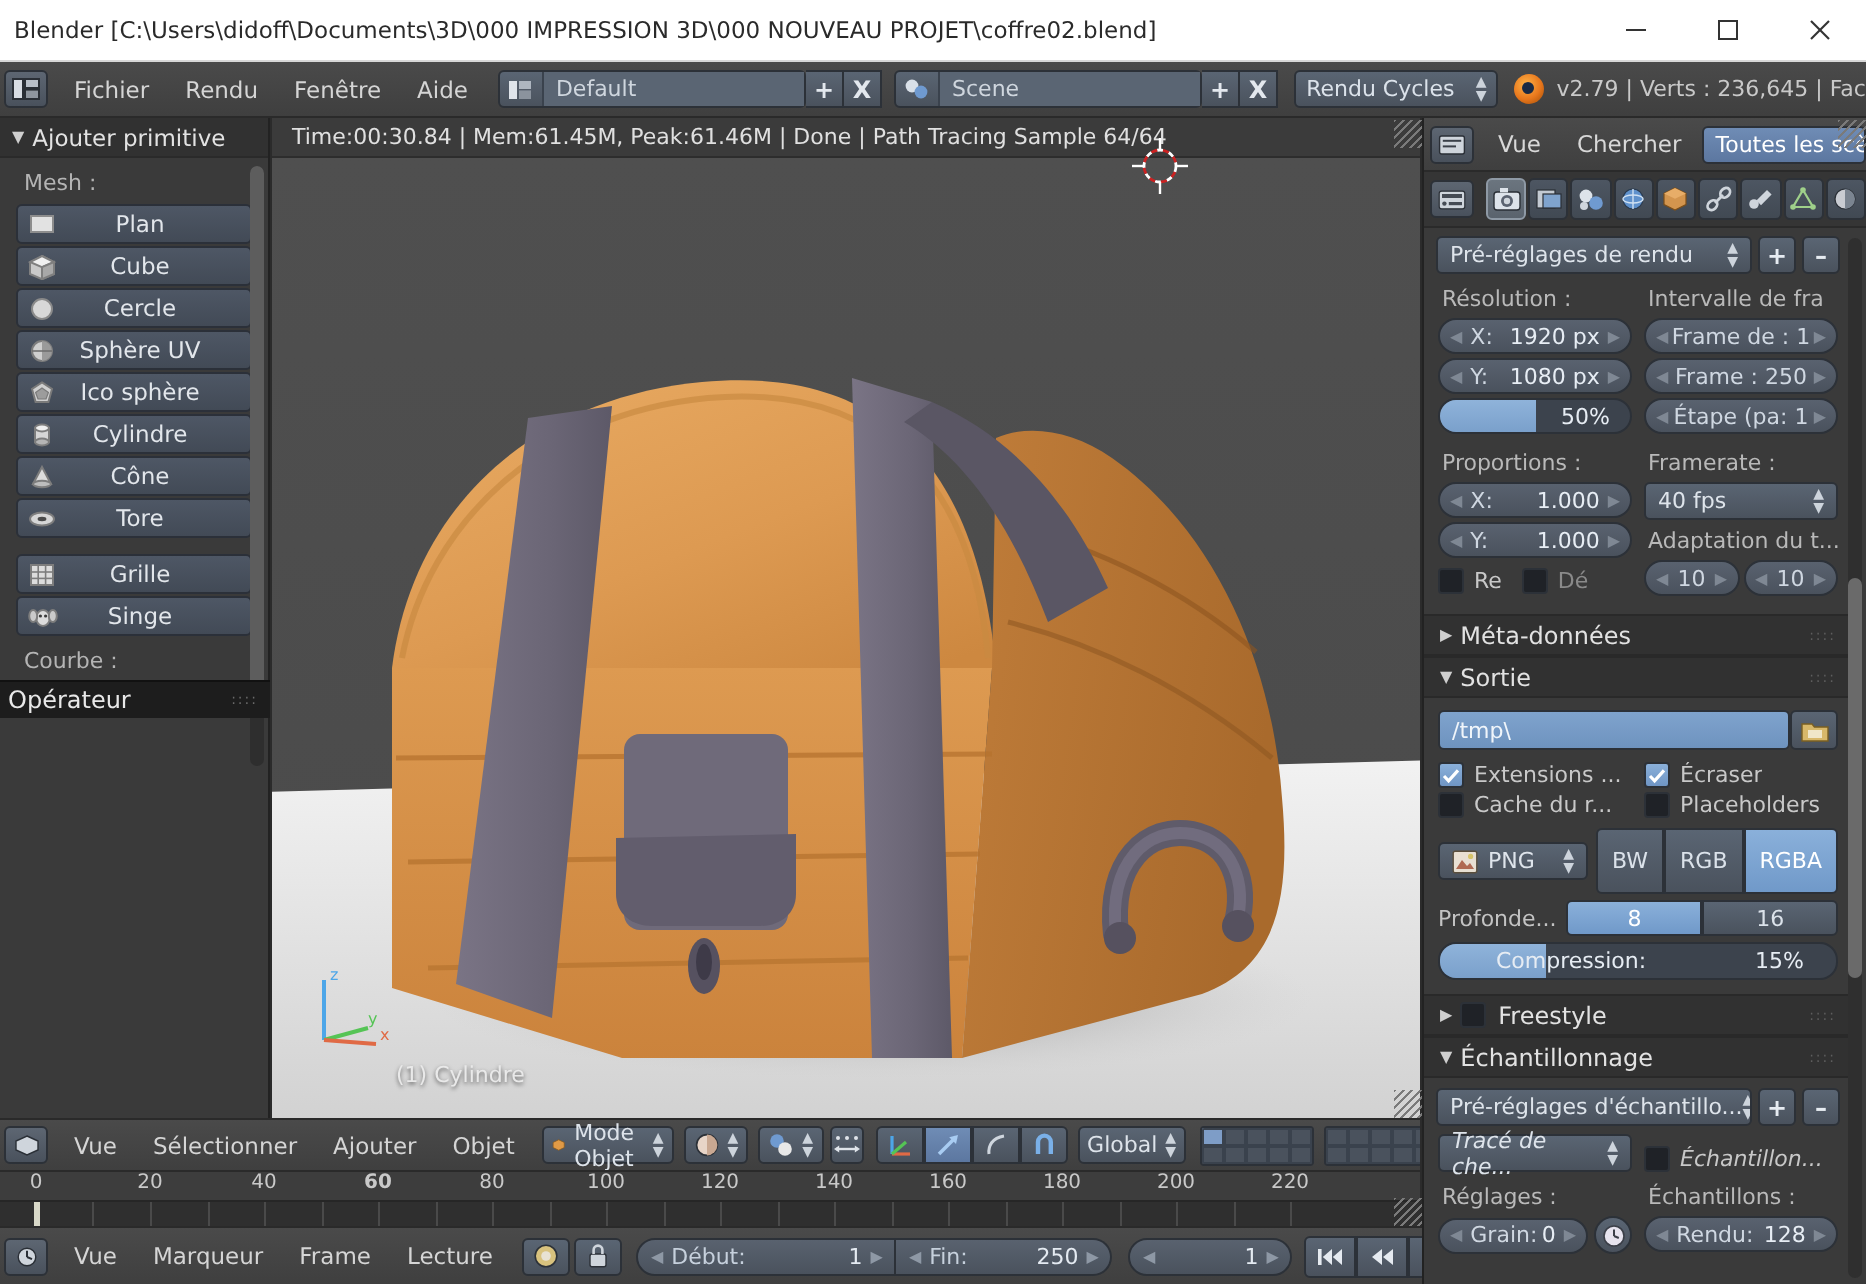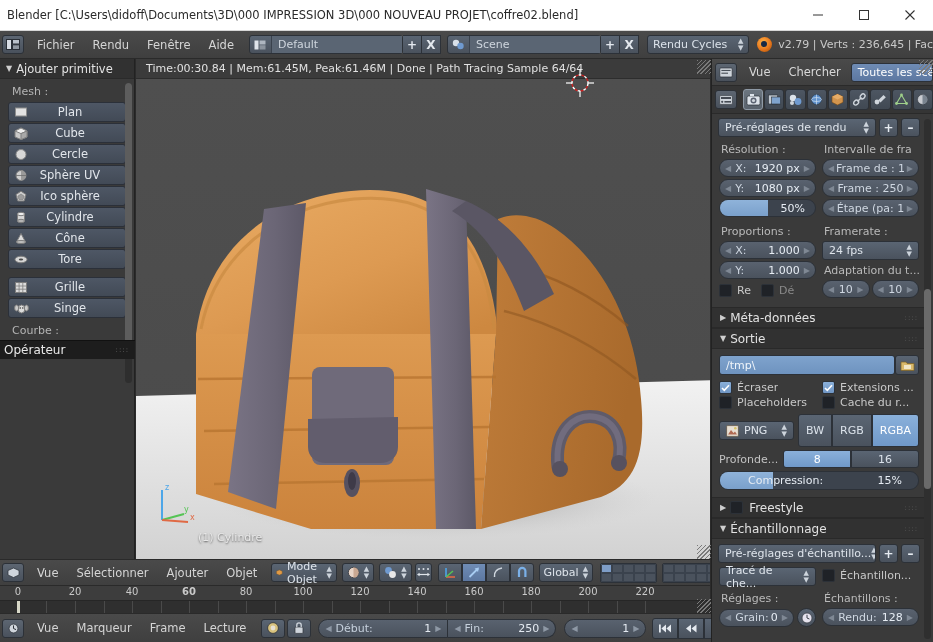--- a/index.html
+++ b/index.html
@@ -1025,21 +1025,21 @@
             </div>
             <div class="chk-row">
               <div class="chkbox"></div>
               <span class="lb" style="color:#8a8a8a;">Dé</span>
             </div>
           </div>
         </div>
         <div class="col">
           <div class="sub-label">Framerate  :</div>
           <div class="dd-field">
-            <span>24 fps</span>
+            <span>40 fps</span>
             <span class="updown">▲<br>▼</span>
           </div>
           <div class="sub-label" style="padding-top:2px;">Adaptation du t...</div>
           <div style="display:flex; gap:2px;">
             <div class="val-field center" style="flex:1;">
               <span class="ar">◀</span>
               <span class="k" style="margin:0 auto;">10</span>
               <span class="ar">▶</span>
             </div>
             <div class="val-field center" style="flex:1;">
@@ -1074,39 +1074,39 @@
       </div>
 
       <div class="cols" style="padding-top:4px;">
         <div class="col">
           <div class="chk-row">
             <div class="chkbox on">
               <svg width="9" height="8" viewBox="0 0 9 8">
                   <polyline points="1,4 3.3,6.4 8,1.2" fill="none" stroke="#fff" stroke-width="1.6"></polyline>
                 </svg>
             </div>
-            <span class="lb">Écraser</span>
+            <span class="lb">Extensions ...</span>
           </div>
           <div class="chk-row">
             <div class="chkbox"></div>
-            <span class="lb">Placeholders</span>
+            <span class="lb">Cache du r...</span>
           </div>
         </div>
         <div class="col">
           <div class="chk-row">
             <div class="chkbox on">
               <svg width="9" height="8" viewBox="0 0 9 8">
                   <polyline points="1,4 3.3,6.4 8,1.2" fill="none" stroke="#fff" stroke-width="1.6"></polyline>
                 </svg>
             </div>
-            <span class="lb">Extensions ...</span>
+            <span class="lb">Écraser</span>
           </div>
           <div class="chk-row">
             <div class="chkbox"></div>
-            <span class="lb">Cache du r...</span>
+            <span class="lb">Placeholders</span>
           </div>
         </div>
       </div>
 
       <div style="display:flex; padding:5px 7px 0 7px; align-items:center;">
         <div class="dd-field" style="flex:1; margin:0;">
           <span style="display:flex; align-items:center; gap:5px;">
             <svg width="13" height="12" viewBox="0 0 13 12">
               <rect x="0.6" y="0.6" width="11.8" height="10.8" rx="1" fill="#e8dfd2" stroke="#5a4e3c" stroke-width="0.7"></rect>
               <polygon points="2,9.5 5,5 7.5,8 9,6.5 11,9.5" fill="#b06a52"></polygon>
@@ -1154,21 +1154,21 @@
 
       <div class="preset-row" style="margin-top:5px;">
         <div class="preset-dd">
           <span>Pré-réglages d'échantillo...</span>
           <span class="updown" style="margin-left:auto;">▲<br>▼</span>
         </div>
         <div class="sq-btn">+</div>
         <div class="sq-btn">–</div>
       </div>
 
-      <div class="cols" style="padding-top:4px; align-items:flex-start;">
+      <div class="cols" style="padding-top:4px; align-items:flex-end;font-style:italic;">
         <div class="col">
           <div class="dd-field" style="margin:0;">
             <span>Tracé de che...</span>
             <span class="updown">▲<br>▼</span>
           </div>
         </div>
         <div class="col">
           <div class="chk-row">
             <div class="chkbox"></div>
             <span class="lb">Échantillon...</span>

